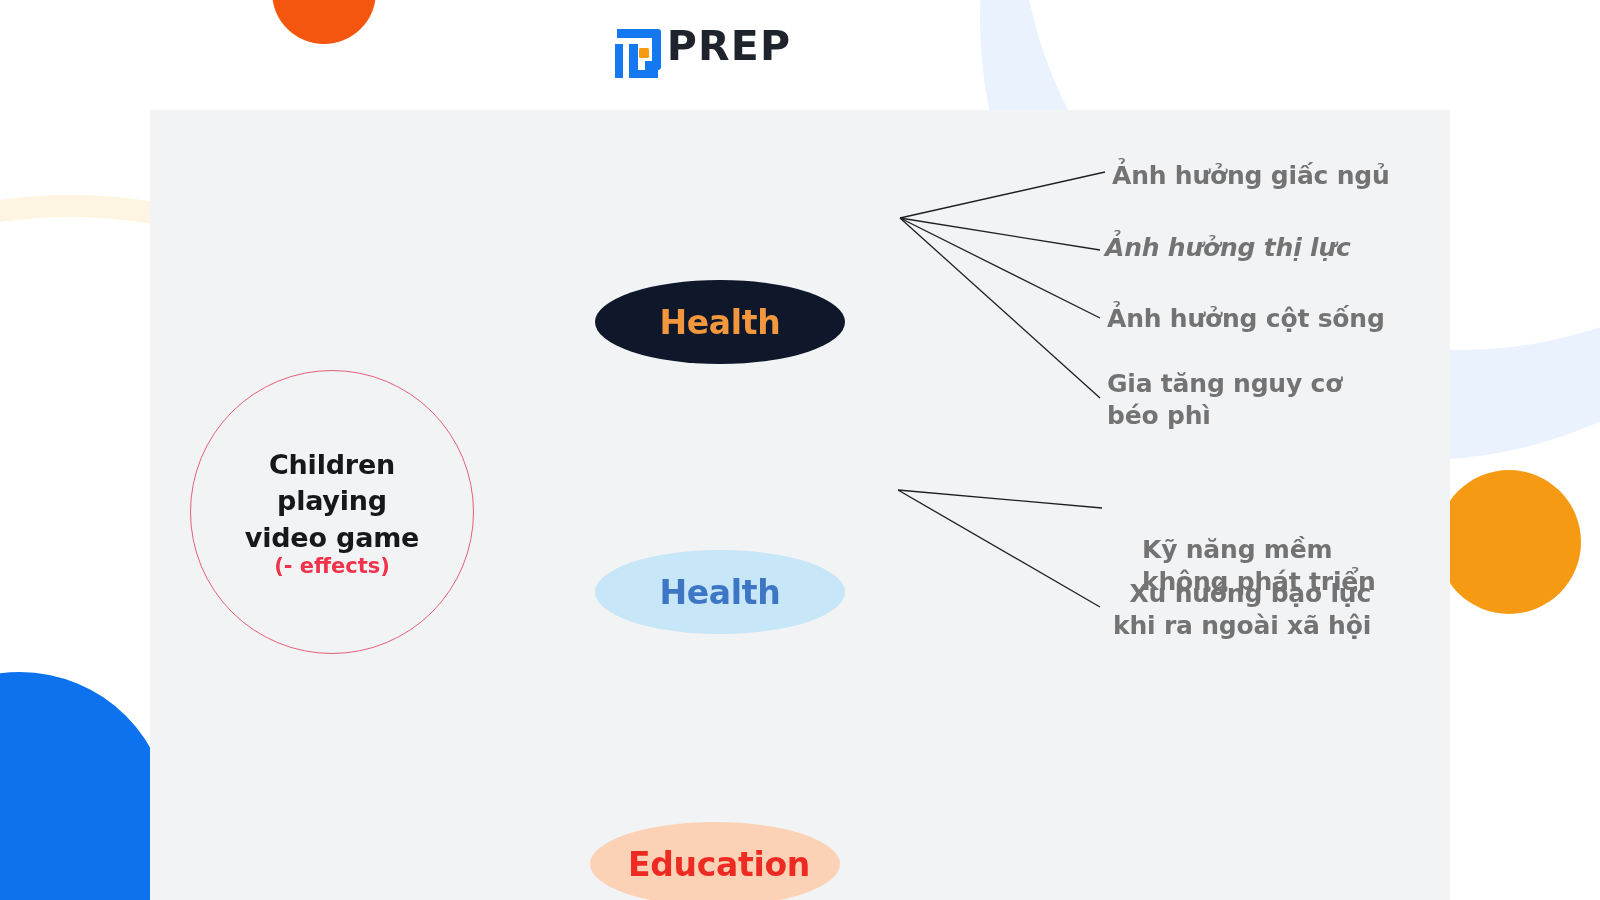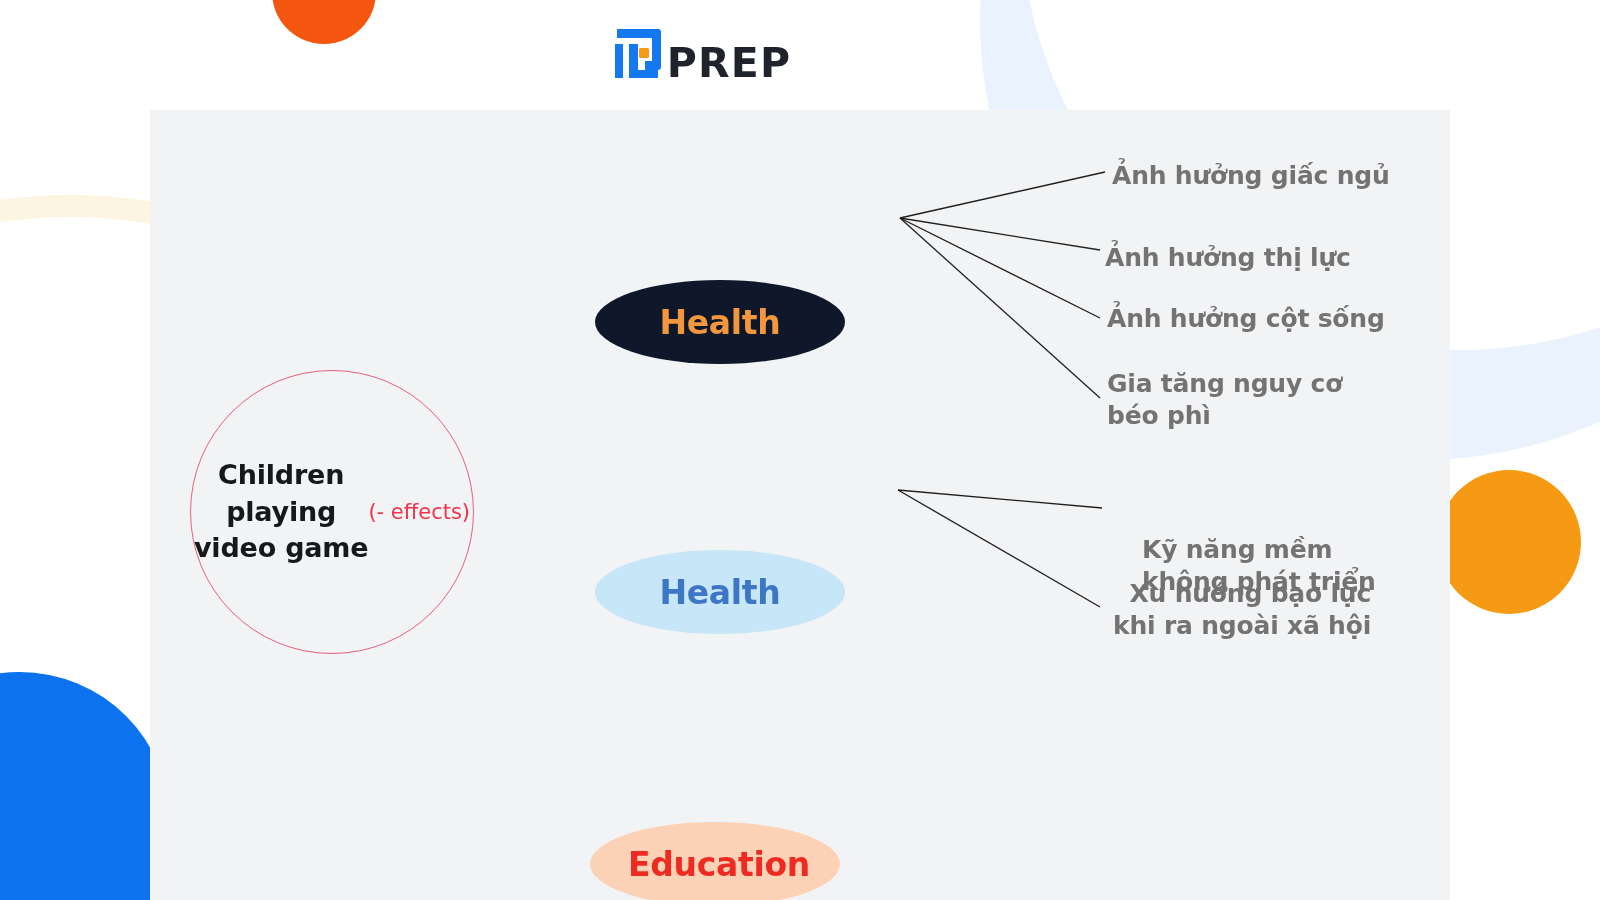--- a/index.html
+++ b/index.html
@@ -90,21 +90,21 @@
     background: #F79A13;
   }
 
   
   .logo-row {
     position: absolute;
     left: 0;
     top: 26px;
     width: 1400px;
     display: flex;
-    align-items: flex-end;
+    align-items: flex-start;
     justify-content: center;
     gap: 0;
   }
   .logo-mark {
     width: 58px;
     height: 58px;
     display: block;
   }
   .logo-word {
     font-family: "DejaVu Sans", sans-serif;
@@ -139,39 +139,39 @@
   .root-node {
     position: absolute;
     left: 40px;
     top: 260px;
     width: 284px;
     height: 284px;
     border-radius: 50%;
     border: 1.6px solid #E4607A;
     box-sizing: border-box;
     display: flex;
-    flex-direction: row;
+    flex-direction: column;
     align-items: center;
     justify-content: center;
   }
   .root-title {
     font-family: "DejaVu Sans", sans-serif;
     font-size: 27px;
     font-weight: 700;
     color: #17181B;
     line-height: 1.35;
     text-align: center;
     letter-spacing: -0.2px;
     white-space: pre-line;
   }
   .root-sub {
     margin-top: 0;
     font-family: "DejaVu Sans", sans-serif;
     font-size: 21px;
-    font-weight: 400;
+    font-weight: 700;
     color: #F0334A;
     line-height: 1;
     text-align: right;
   }
 
   
   .cat {
     position: absolute;
     width: 250px;
     height: 84px;
@@ -200,21 +200,21 @@
     position: absolute;
     font-family: "DejaVu Sans", sans-serif;
     font-size: 25px;
     font-weight: 700;
     color: #737373;
     line-height: 1.28;
     letter-spacing: -0.2px;
     white-space: pre-line;
   }
   .leaf-0 { left: 962px; top: 50px;  }
-  .leaf-1 { left: 955px; top: 132px; }
+  .leaf-1 { left: 955px; top: 122px; font-style: italic; }
   .leaf-2 { left: 957px; top: 193px; }
   .leaf-3 { left: 957px; top: 258px; }
   .leaf-4 { left: 992px; top: 378px; margin-top: 46px; }
   .leaf-5 { left: 963px; top: 468px; text-align: right; }
   .leaf-6 { left: 957px; top: 607px; }
 </style>
 </head>
 <body>
 
 <div id="stage">

